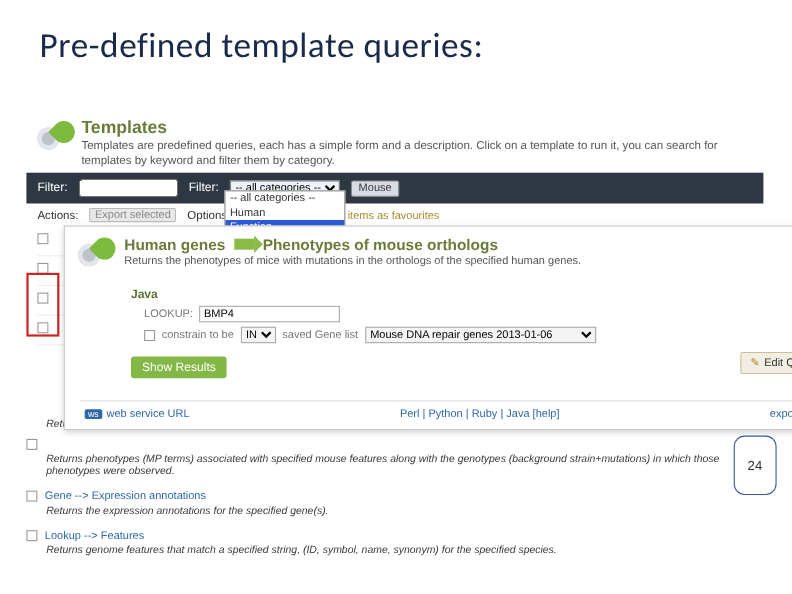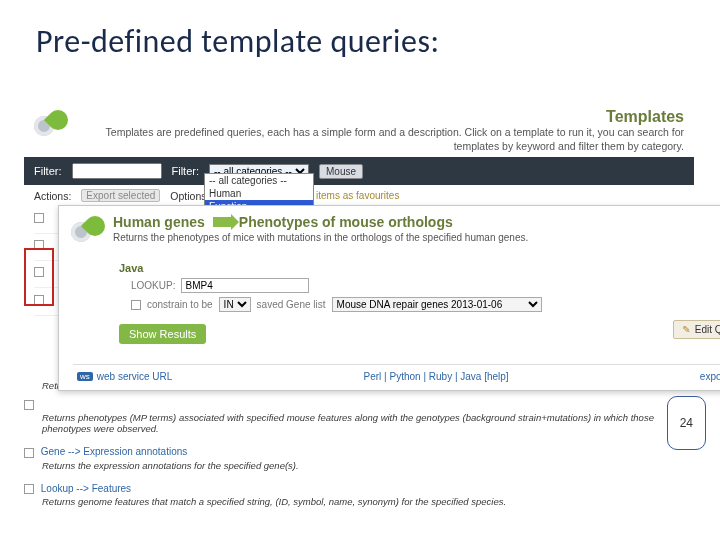--- a/index.html
+++ b/index.html
@@ -1,21 +1,21 @@
 <!DOCTYPE html>
 <html><head>
 <meta charset="utf-8">
 <style>
   * { box-sizing: border-box; margin: 0; padding: 0; }
   body { font-family: Arial, Helvetica, sans-serif; width: 720px; height: 540px; background: #fff; position: relative; overflow: hidden; }
   .slide-title { font-family: Calibri, Arial, sans-serif; font-size: 32px; color: #1a2a4a; padding: 22px 0 8px 36px; font-weight: 400; letter-spacing: 0.5px; }
   .page-num { position: absolute; right: 14px; top: 396px; background: #fff; border: 1px solid #3a5a9a; border-radius: 10px; padding: 19px 12px; font-size: 12px; color: #333; z-index: 50; }
   
   .panel-back { position: absolute; left: 24px; top: 102px; width: 670px; background: #fff; }
-  .templates-head { display: flex; gap: 6px; padding: 6px 10px 4px 10px; text-align: right; }
+  .templates-head { display: flex; gap: 6px; padding: 6px 10px 4px 10px; }
   .templates-head .icon { width: 34px; height: 34px; flex-shrink: 0; }
   .cog-leaf { position: relative; width: 34px; height: 34px; }
   .cog-leaf .cog { position:absolute; left:0; top:8px; width:20px; height:20px; border-radius:50%; background:#bcc3ca; box-shadow: inset 0 0 0 4px #e3e6ea; }
   .cog-leaf .leaf { position:absolute; right:0; top:2px; width:20px; height:20px; border-radius:50% 50% 50% 0; background:#7dbb3c; transform: rotate(45deg); }
   .templates-head h2 { font-family: Verdana, sans-serif; font-size: 16px; color: #6a7c3a; font-weight: bold; }
   .templates-head .sub { font-size: 10.5px; color: #555; line-height: 1.3; }
   .filter-bar { background: #2e3842; color: #fff; font-size: 11px; padding: 6px 10px; display: flex; align-items: center; gap: 10px; }
   .filter-bar label { color: #fff; }
   .filter-bar input[type=text] { width: 90px; height: 16px; font-size: 10px; }
   .filter-bar select { font-size: 10px; background:#eef2fb; }

